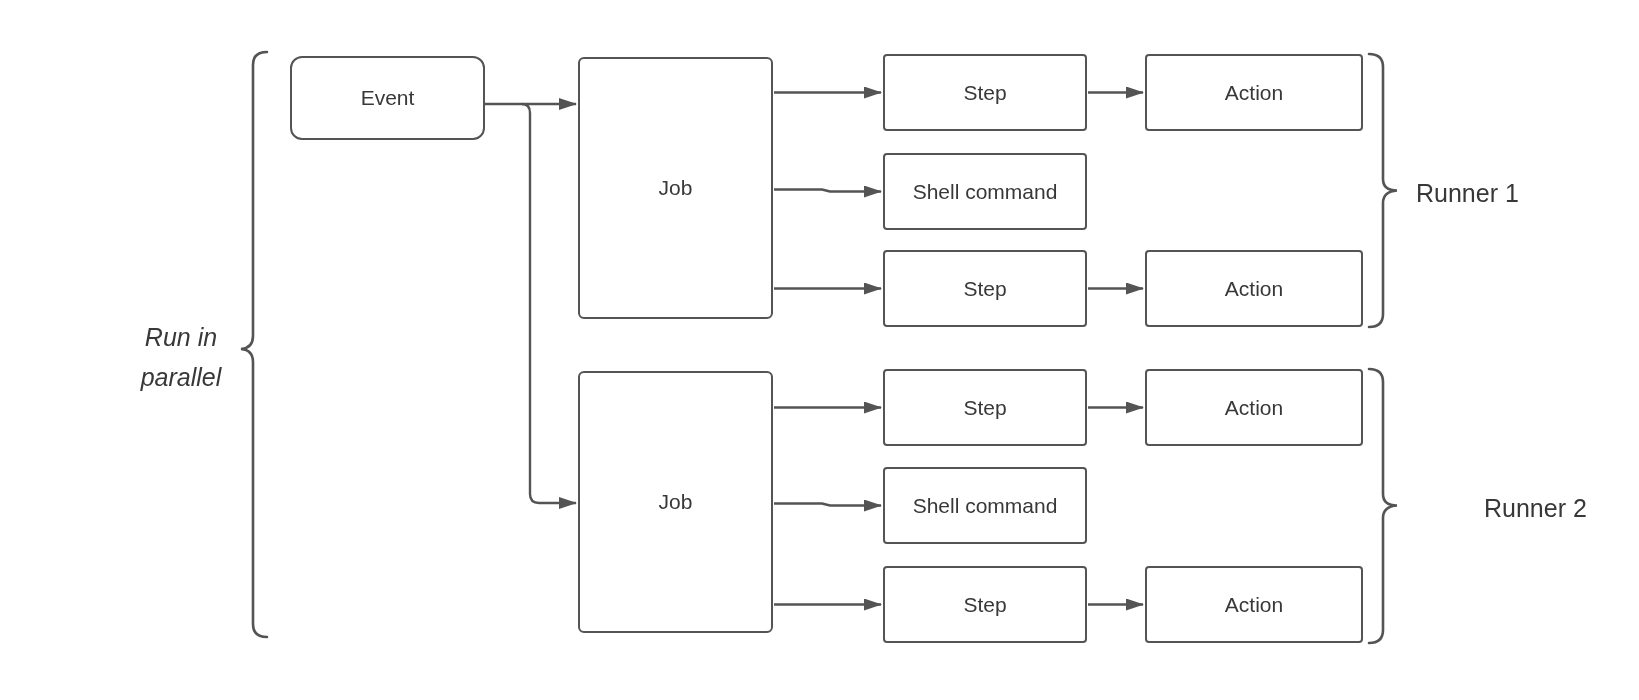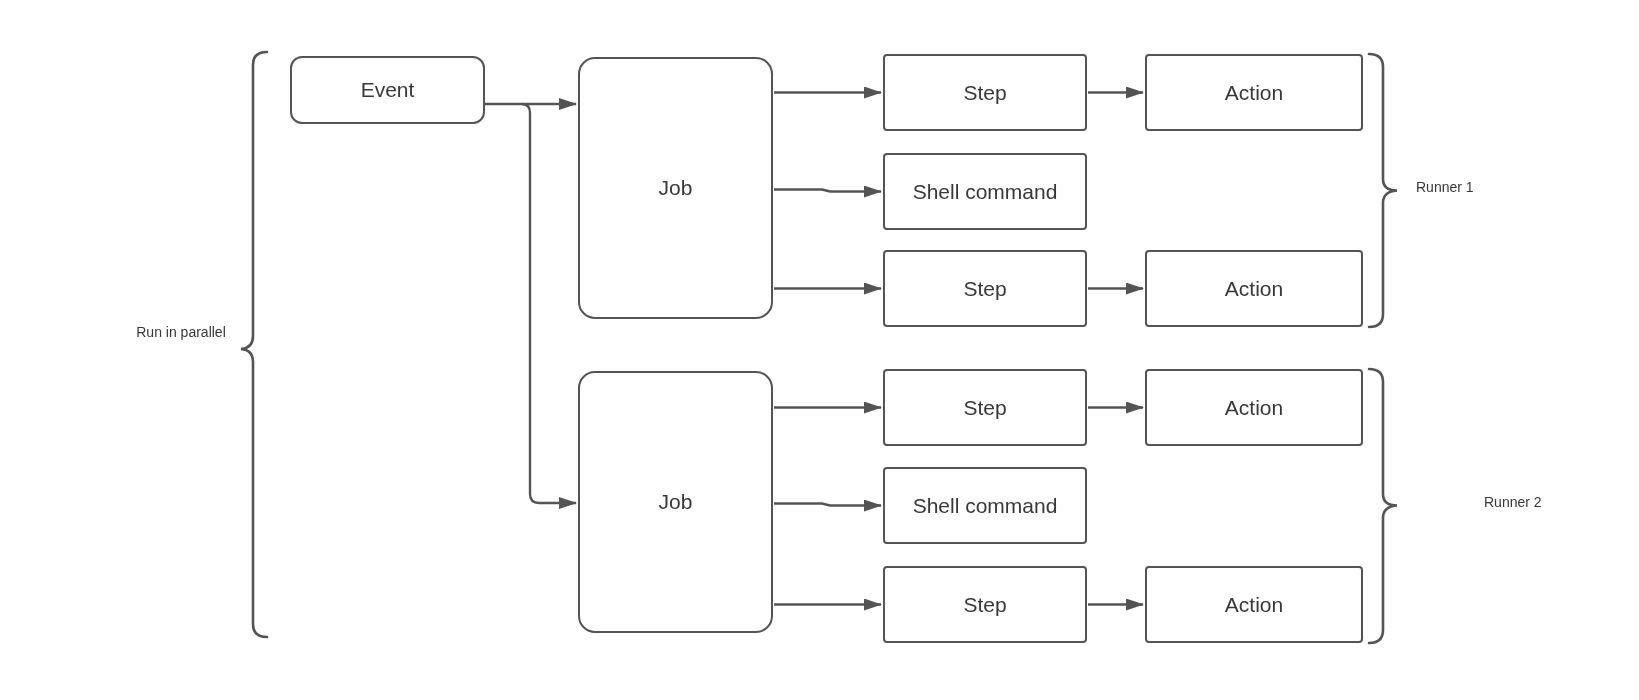--- a/index.html
+++ b/index.html
@@ -40,38 +40,39 @@
     border:2.5px solid var(--stroke);
     border-radius:4px;
     display:flex;
     align-items:center;
     justify-content:center;
     font-size:21px;
     color:var(--text);
     z-index:1;
     white-space:nowrap;
   }
-  .node--job{ border-radius:17px; }
+  .node--job{ border-radius:6px; }
   .node--event{ border-radius:12px; }
   .diagram-label{
     position:absolute;
-    font-size:14px;
+    font-size:25px;
     color:var(--text);
     z-index:1;
   }
   .diagram-label--left{
     left:118px;top:317px;width:126px;
     text-align:center;
-    line-height:31px;
+    line-height:40px;
+    font-style:italic;
   }
   .diagram-label--runner1{ left:1416px;top:179px; }
   .diagram-label--runner2{ left:1484px;top:494px; }
 
   
-  .n-event   { left:290px;  top:56px;  width:195px; height:68px;  }
+  .n-event   { left:290px;  top:56px;  width:195px; height:84px;  }
   .n-job1    { left:578px;  top:57px;  width:195px; height:262px; }
   .n-job2    { left:578px;  top:371px; width:195px; height:262px; }
   .n-step1   { left:883px;  top:54px;  width:204px; height:77px;  }
   .n-action1 { left:1145px; top:54px;  width:218px; height:77px;  }
   .n-shell1  { left:883px;  top:153px; width:204px; height:77px;  }
   .n-step2   { left:883px;  top:250px; width:204px; height:77px;  }
   .n-action2 { left:1145px; top:250px; width:218px; height:77px;  }
   .n-step3   { left:883px;  top:369px; width:204px; height:77px;  }
   .n-action3 { left:1145px; top:369px; width:218px; height:77px;  }
   .n-shell2  { left:883px;  top:467px; width:204px; height:77px;  }

